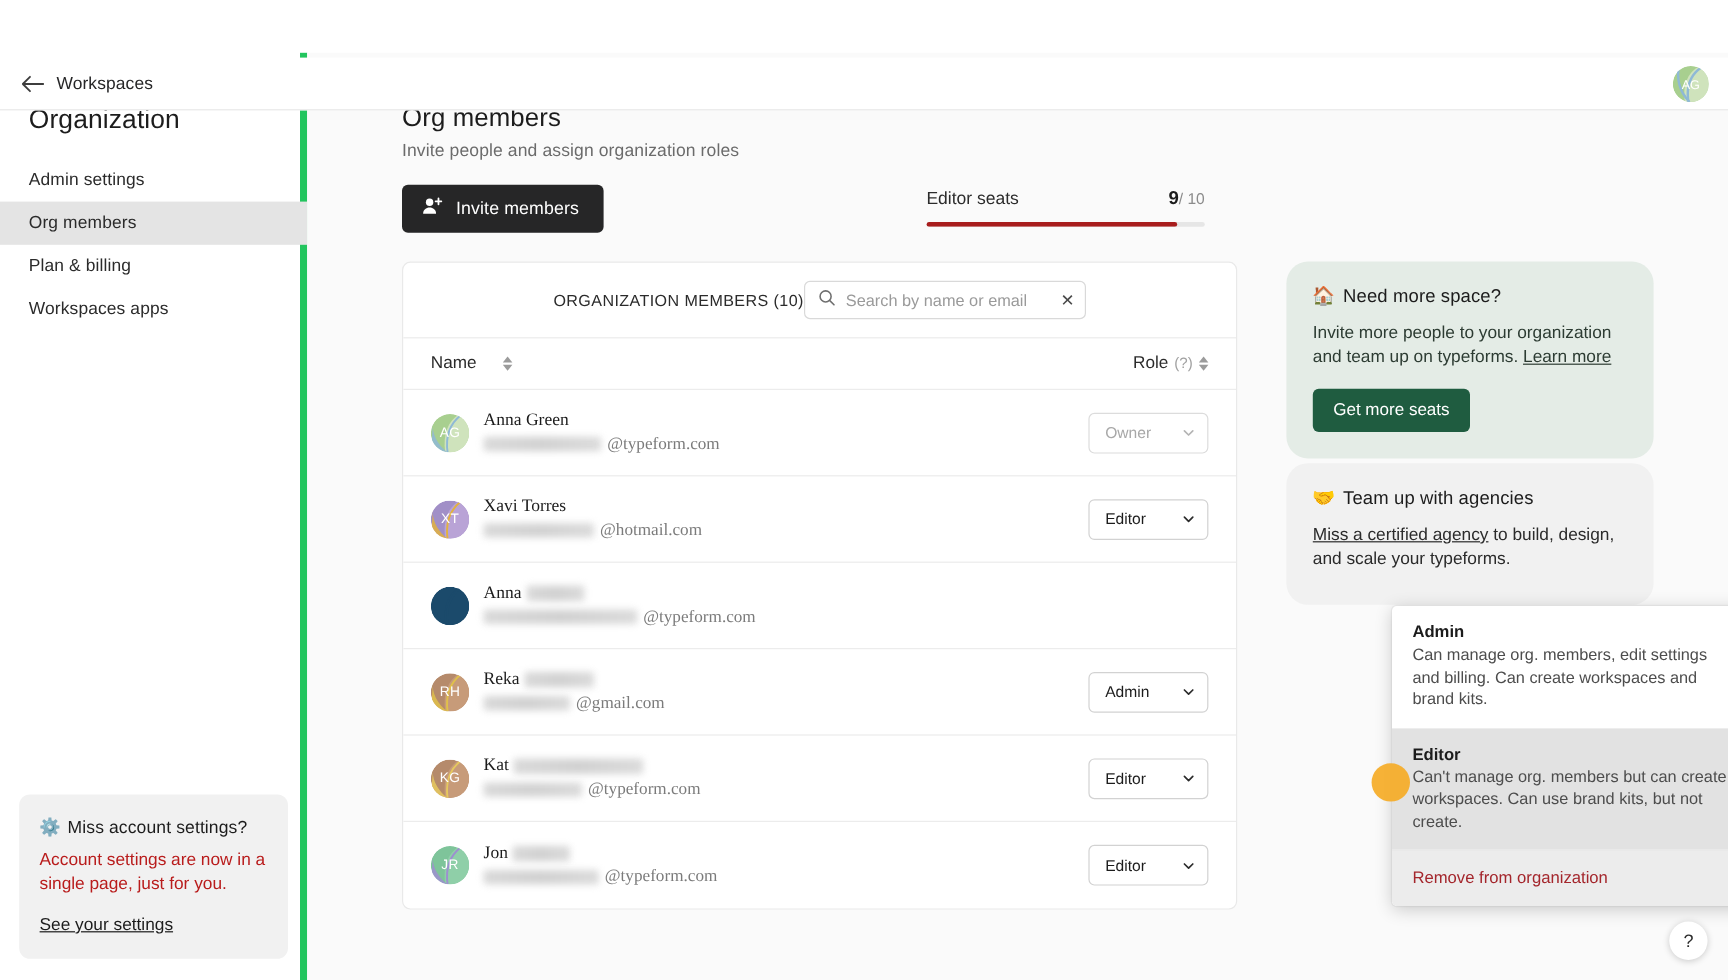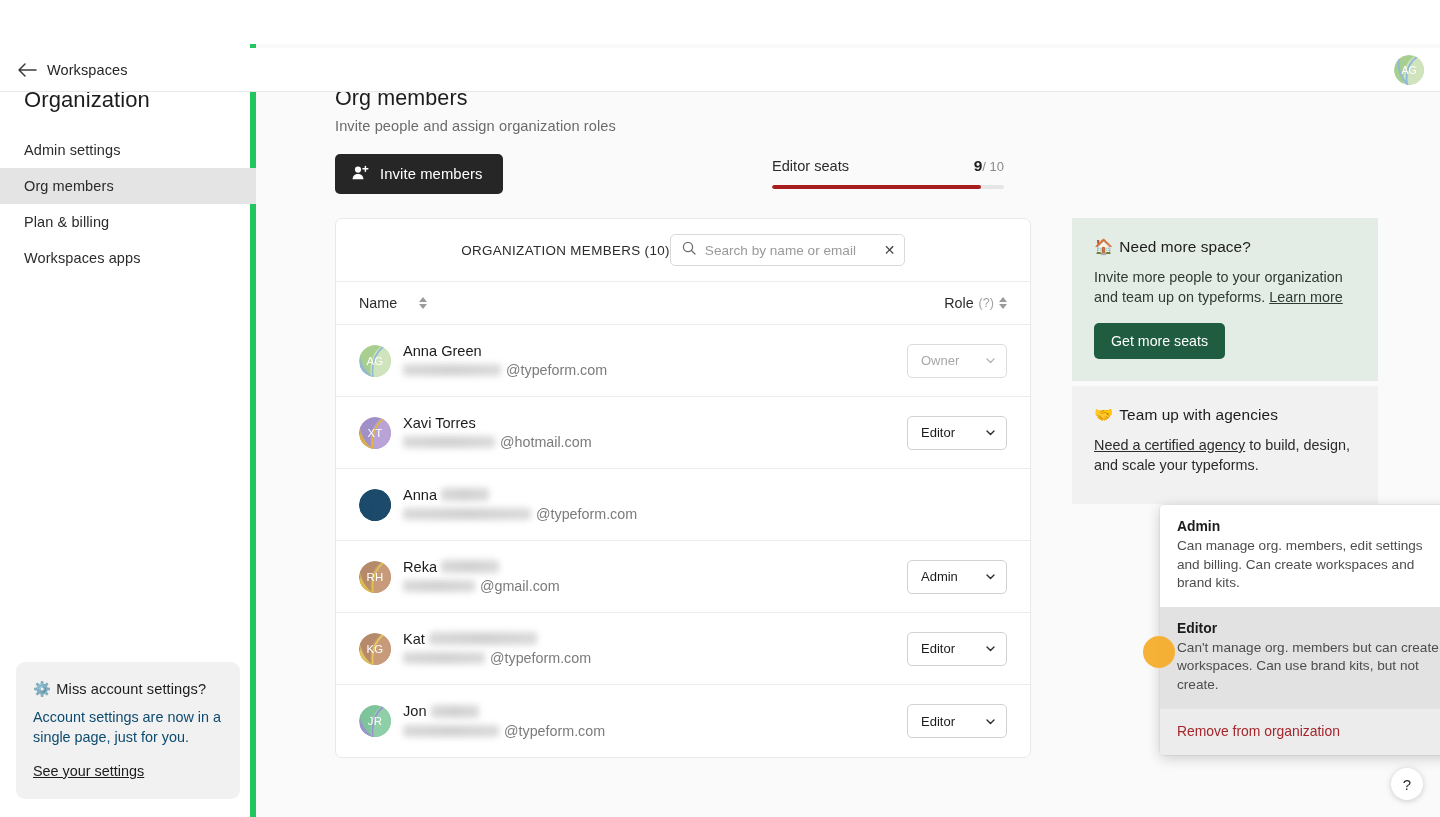--- a/index.html
+++ b/index.html
@@ -52,21 +52,21 @@
   .side-card {
     position: absolute; left: 16px; bottom: 18px; width: 224px;
     background: #f1f1f1; border-radius: 9px; padding: 18px 17px 20px 17px;
   }
   .side-card-title {
     font-size: 14.6px; color: #1c1c1c; font-weight: 400; margin-bottom: 9px;
     letter-spacing: .1px;
   }
   .side-card-title .emo { margin-right: 5px; }
   .side-card-body {
-    font-size: 14.4px; line-height: 20px; color: #0c4a6e; margin-bottom: 16px;
+    font-size: 14.4px; line-height: 20px; color: #b91c1c; margin-bottom: 16px;
   }
   .side-card-link {
     font-size: 14.4px; color: #1c1c1c; text-decoration: underline; cursor: pointer;
   }
 
   
   .main {
     position: absolute; top: 44px; left: 256px;
     width: 1184px; height: 773px; background: #fafafa; overflow: hidden;
   }
@@ -149,21 +149,21 @@
   .member-row:last-child { border-bottom: none; }
   .av {
     width: 32px; height: 32px; border-radius: 50%; flex: 0 0 32px;
     position: relative; overflow: hidden;
     display: flex; align-items: center; justify-content: center;
   }
   .av span {
     position: relative; z-index: 2; font-size: 11.4px; color: #fff;
     letter-spacing: .3px;
   }
-  .mem-text { margin-left: 12px; flex: 1; min-width: 0; }
+  .mem-text { margin-left: 12px; flex: 1; min-width: 0; font-family: Liberation Serif, serif; }
   .mem-name {
     font-size: 14.6px; color: #1c1c1c; display: flex; align-items: center;
     height: 18px;
   }
   .mem-mail {
     font-size: 14.3px; color: #7b7b7b; display: flex; align-items: center;
     height: 19px; margin-top: 1px;
   }
   .redact {
     display: inline-block; height: 13px; border-radius: 2px;
@@ -203,21 +203,21 @@
   }
 
   
   .cursor-dot {
     position: absolute; left: 887px; top: 592px; width: 32px; height: 32px;
     border-radius: 50%; background: #f5ac28; opacity: .93; z-index: 35;
   }
 
   
   .rcard {
-    position: absolute; left: 816px; width: 306px; border-radius: 0;
+    position: absolute; left: 816px; width: 306px; border-radius: 18px;
     padding: 20px 22px 22px 22px;
   }
   .rcard.green { top: 174px; background: #e4ece6; }
   .rcard.gray  { top: 342px; background: #f1f1f1; min-height: 118px; }
   .rcard-title {
     font-size: 15.4px; color: #1c1c1c; margin-bottom: 11px; letter-spacing: .1px;
   }
   .rcard-title .emo { margin-right: 6px; }
   .rcard-body { font-size: 14.4px; line-height: 20px; color: #2d3c33; }
   .rcard.gray .rcard-body { color: #2b2b2b; }
@@ -527,18 +527,18 @@
         <span class="emo">🏠</span><span>Need more space?</span>
       </div>
       <div class="rcard-body"><span>Invite more people to your organization and team up on typeforms. </span><span class="lnk">Learn more</span></div>
       <button class="green-btn" style="background: rgb(31, 92, 64);">Get more seats</button>
     </div>
 
     <div class="rcard gray" style="background: rgb(241, 241, 241);">
       <div class="rcard-title">
         <span class="emo">🤝</span><span>Team up with agencies</span>
       </div>
-      <div class="rcard-body"><span class="lnk">Need a certified agency</span><span> to build, design, and scale your typeforms.</span></div>
+      <div class="rcard-body"><span class="lnk">Miss a certified agency</span><span> to build, design, and scale your typeforms.</span></div>
     </div>
   </div>
 
   <div class="help-btn">?</div>
 </div>
 
 </body></html>

